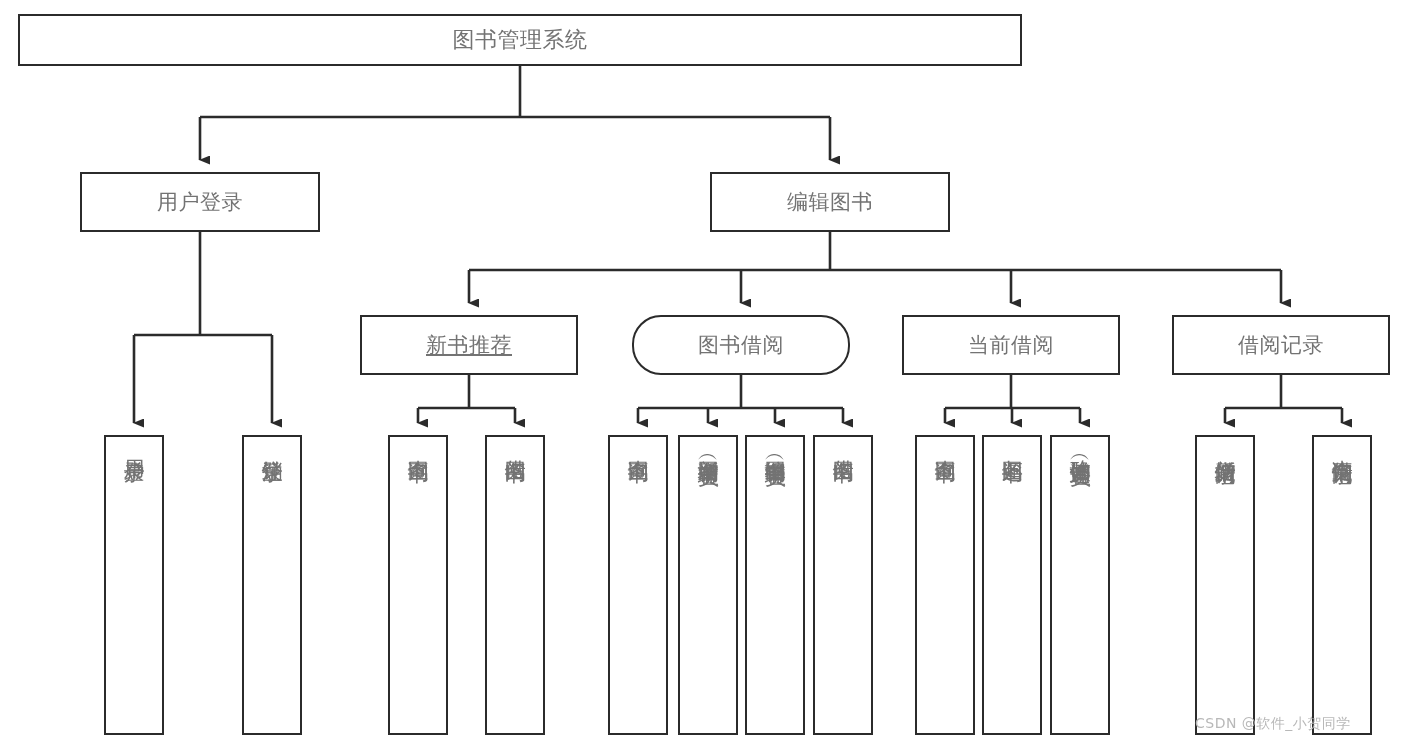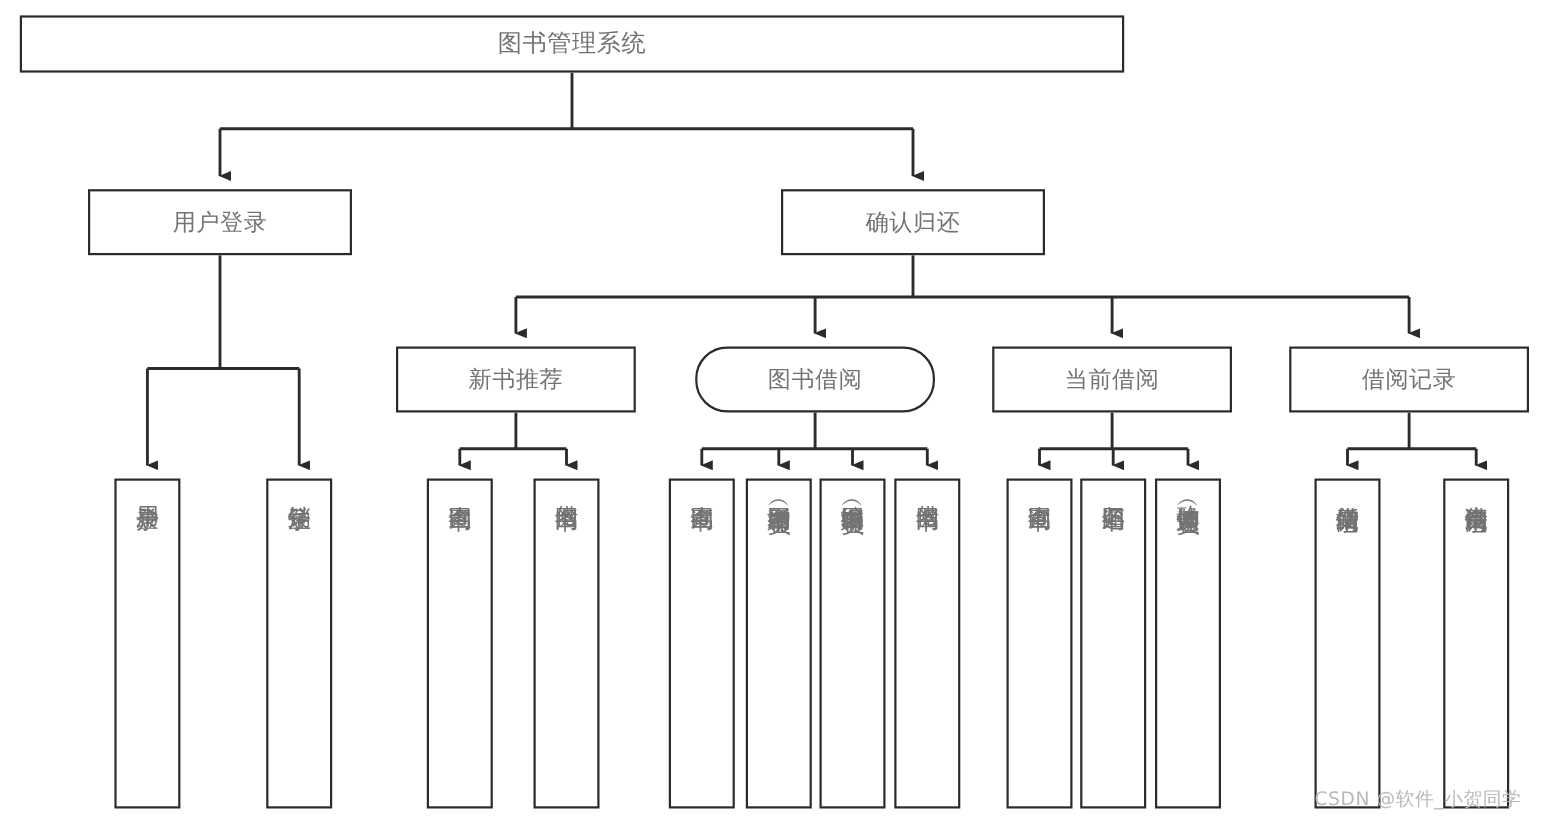--- a/index.html
+++ b/index.html
@@ -58,21 +58,21 @@
   .node.vert .label {
     writing-mode: vertical-rl;
     text-orientation: upright;
     font-size: 21px;
     line-height: 1.06;
     letter-spacing: 1px;
     max-height: 100%;
   }
   .watermark {
     position: absolute;
-    font-size: 17px;
+    font-size: 14px;
     color: #b8b8b8;
     white-space: nowrap;
     letter-spacing: 0.5px;
   }
 </style>
 </head>
 <body>
 
 <div id="diagram-root">
 
@@ -120,23 +120,23 @@
   </svg>
 
   <div id="nodes-layer">
       <div class="node horiz root" style="left: 18px; top: 14px; width: 1004px; height: 52px;">
         <span class="label">图书管理系统</span>
       </div>
       <div class="node horiz" style="left: 80px; top: 172px; width: 240px; height: 60px;">
         <span class="label">用户登录</span>
       </div>
       <div class="node horiz" style="left: 710px; top: 172px; width: 240px; height: 60px;">
-        <span class="label">确认归还</span>
+        <span class="label">编辑图书</span>
       </div>
-      <div class="node horiz" style="left: 360px; top: 315px; width: 218px; height: 60px;">
+      <div class="node horiz" style="left: 360px; top: 315px; width: 218px; height: 60px; text-decoration: underline;">
         <span class="label">新书推荐</span>
       </div>
       <div class="node horiz" style="left: 632px; top: 315px; width: 218px; height: 60px; border-radius: 29px;">
         <span class="label">图书借阅</span>
       </div>
       <div class="node horiz" style="left: 902px; top: 315px; width: 218px; height: 60px;">
         <span class="label">当前借阅</span>
       </div>
       <div class="node horiz" style="left: 1172px; top: 315px; width: 218px; height: 60px;">
         <span class="label">借阅记录</span>

